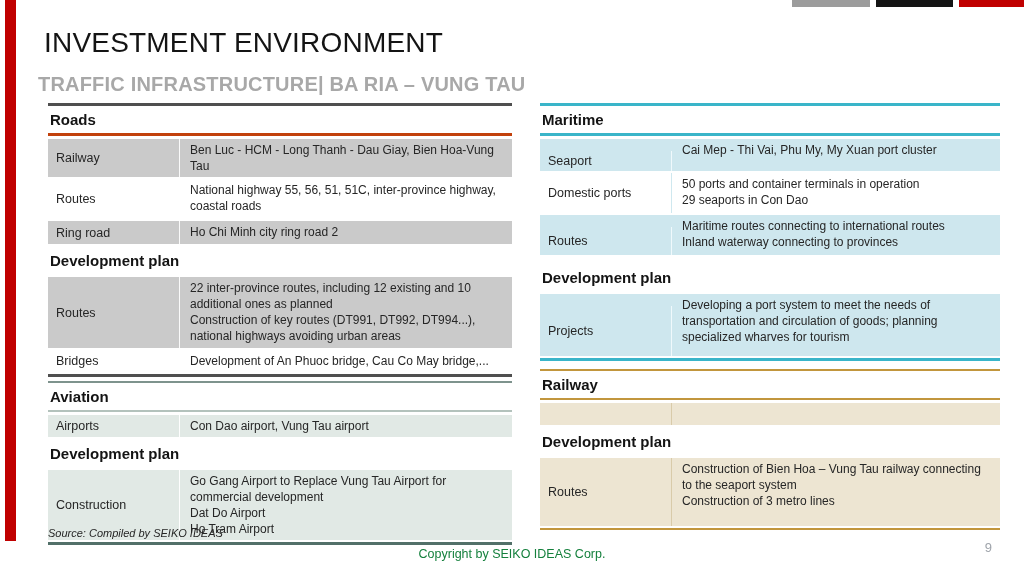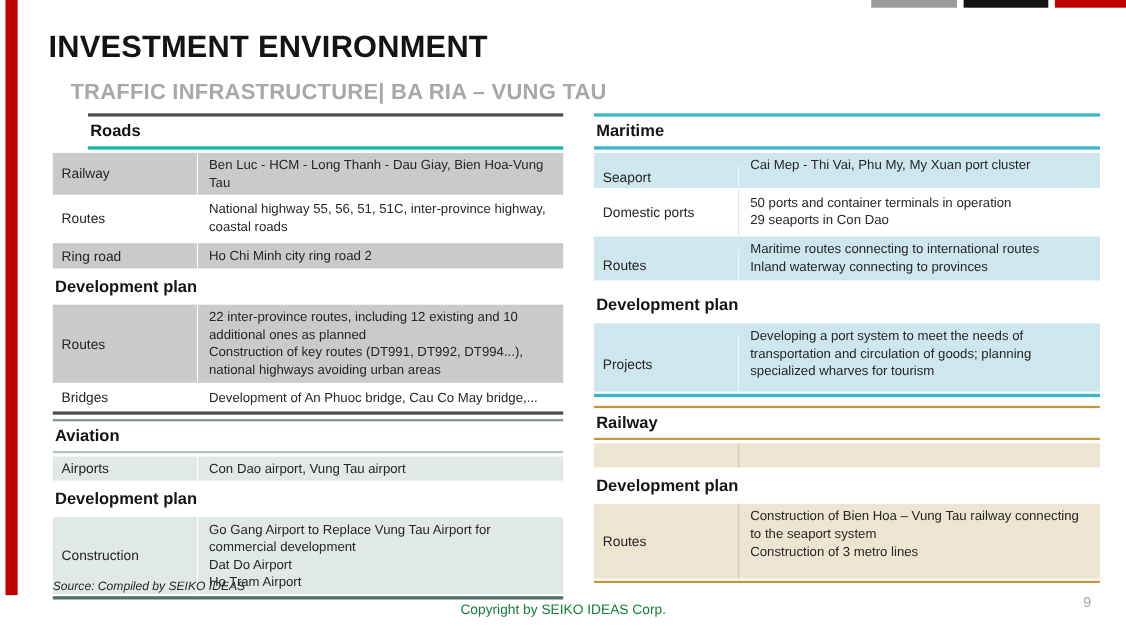--- a/index.html
+++ b/index.html
@@ -8,29 +8,29 @@
     background:#ffffff;font-family:"Liberation Sans",sans-serif;color:#262626;
   }
   
   .accent-bar{position:absolute;left:5px;top:0;width:11px;height:541px;background:#C00000;}
   
   .deco{position:absolute;top:0;height:7px;}
   .deco-gray{left:792px;width:78px;background:#9C9C9C;}
   .deco-black{left:876px;width:77px;background:#141414;}
   .deco-red{left:959px;width:65px;background:#C00000;}
 
-  .title{position:absolute;left:44px;top:27px;font-size:28px;font-weight:bold;color:#141414;letter-spacing:.2px;}
-  .subtitle{position:absolute;left:64px;top:73px;font-size:20px;font-weight:bold;color:#A8A8A8;letter-spacing:.2px;}
+  .title{position:absolute;left:44px;top:27px;font-size:28px;font-weight:normal;color:#141414;letter-spacing:.2px;}
+  .subtitle{position:absolute;left:38px;top:73px;font-size:20px;font-weight:bold;color:#A8A8A8;letter-spacing:.2px;}
 
   .col{position:absolute;top:103px;}
   .col-left{left:48px;width:464px;}
   .col-right{left:540px;width:460px;}
 
   .section-header{font-size:15px;font-weight:bold;color:#141414;padding:5px 2px 4px;line-height:18px;}
-  .hdr-roads{border-top:3px solid #4F4F4F;border-bottom:3px solid #14b8a6;margin-left:32px;}
+  .hdr-roads{border-top:3px solid #4F4F4F;border-bottom:3px solid #c2410c;}
   .hdr-maritime{border-top:3px solid #3AB5C9;border-bottom:3px solid #3AB5C9;}
   .hdr-aviation{margin-top:4px;border-top:2px solid #7E938D;border-bottom:2px solid #B3C2BC;}
   .hdr-railway{margin-top:8px;border-top:2px solid #C2963D;border-bottom:2px solid #C2963D;}
 
   .dev-header{font-size:15px;font-weight:bold;color:#141414;padding:6px 2px 4px;line-height:18px;}
   .mt8{margin-top:8px;}
 
   .tbl{margin-top:3px;}
   .row{display:flex;margin-bottom:2px;background:#fff;}
   .lab{width:132px;flex:0 0 132px;box-sizing:border-box;padding:3px 8px;font-size:12.5px;

